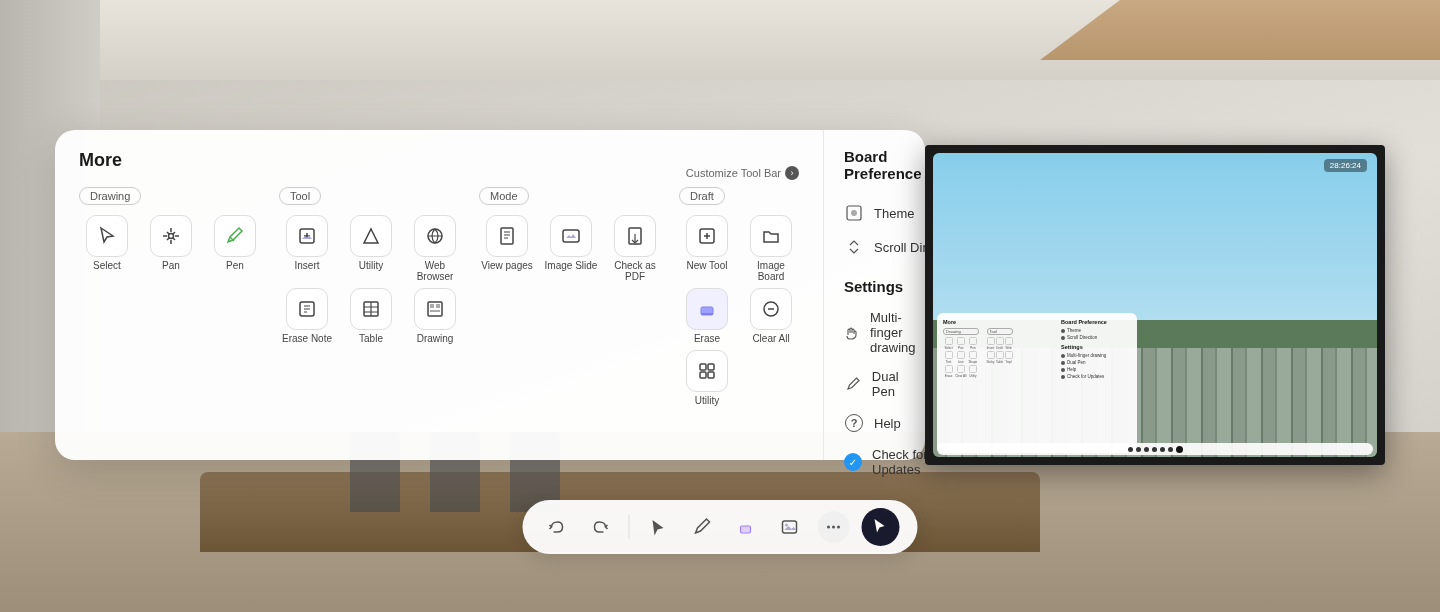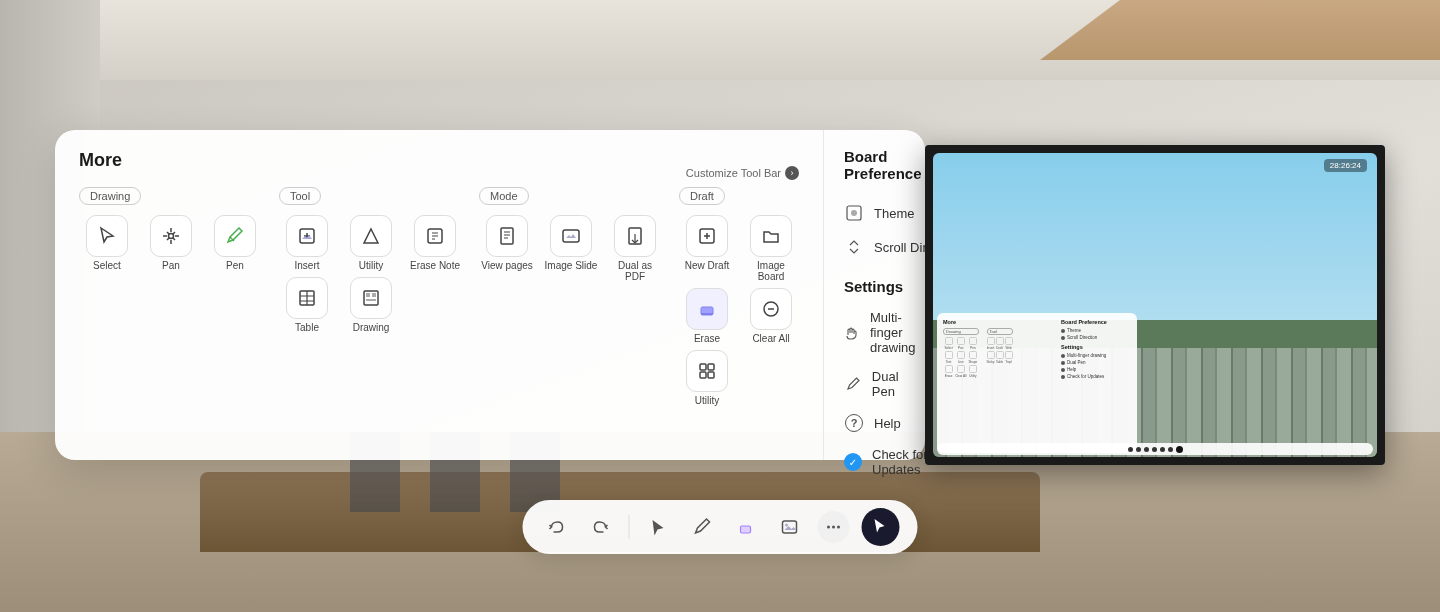--- a/index.html
+++ b/index.html
@@ -528,20 +528,29 @@
             <div class="tool-icon">
               <svg width="20" height="20" viewBox="0 0 20 20">
                   <path d="M10 3l7 14H3z" fill="none" stroke="#444" stroke-width="1.5"></path>
                 </svg>
             </div>
             <span class="tool-label">Utility</span>
           </div>
           <div class="tool-item">
             <div class="tool-icon">
               <svg width="20" height="20" viewBox="0 0 20 20">
+                  <circle cx="10" cy="10" r="7" fill="none" stroke="#444" stroke-width="1.5"></circle>
+                  <path d="M3 10h14M10 3c-2 2-3 4.5-3 7s1 5 3 7M10 3c2 2 3 4.5 3 7s-1 5-3 7" stroke="#444" stroke-width="1.2" fill="none"></path>
+                </svg>
+            </div>
+            <span class="tool-label">Web Browser</span>
+          </div>
+          <div class="tool-item">
+            <div class="tool-icon">
+              <svg width="20" height="20" viewBox="0 0 20 20">
                   <rect x="3" y="3" width="14" height="14" rx="2" fill="none" stroke="#444" stroke-width="1.5"></rect>
                   <path d="M7 7h6M7 10h6M7 13h3" stroke="#444" stroke-width="1.2"></path>
                 </svg>
             </div>
             <span class="tool-label">Erase Note</span>
           </div>
           <div class="tool-item">
             <div class="tool-icon">
               <svg width="20" height="20" viewBox="0 0 20 20">
                   <rect x="3" y="3" width="14" height="14" rx="1" fill="none" stroke="#444" stroke-width="1.5"></rect>
@@ -586,36 +595,36 @@
             <span class="tool-label">Image Slide</span>
           </div>
           <div class="tool-item">
             <div class="tool-icon">
               <svg width="20" height="20" viewBox="0 0 20 20">
                   <rect x="4" y="2" width="12" height="16" rx="1" fill="none" stroke="#444" stroke-width="1.5"></rect>
                   <path d="M7 14l3 3 3-3" stroke="#444" stroke-width="1.2" fill="none"></path>
                   <path d="M10 8v9" stroke="#444" stroke-width="1.2"></path>
                 </svg>
             </div>
-            <span class="tool-label">Dual as PDF</span>
+            <span class="tool-label">Check as PDF</span>
           </div>
         </div>
       </div>
 
       <div class="section-block">
         <div class="section-label">Draft</div>
         <div class="tools-grid" style="grid-template-columns: repeat(2,56px);">
           <div class="tool-item">
             <div class="tool-icon">
               <svg width="20" height="20" viewBox="0 0 20 20">
                   <rect x="3" y="3" width="14" height="14" rx="2" fill="none" stroke="#444" stroke-width="1.5"></rect>
                   <path d="M10 7v6M7 10h6" stroke="#444" stroke-width="1.5"></path>
                 </svg>
             </div>
-            <span class="tool-label">New Draft</span>
+            <span class="tool-label">New Tool</span>
           </div>
           <div class="tool-item">
             <div class="tool-icon">
               <svg width="20" height="20" viewBox="0 0 20 20">
                   <path d="M3 6h5l2 2h7v8H3z" fill="none" stroke="#444" stroke-width="1.5"></path>
                 </svg>
             </div>
             <span class="tool-label">Image Board</span>
           </div>
           <div class="tool-item">

